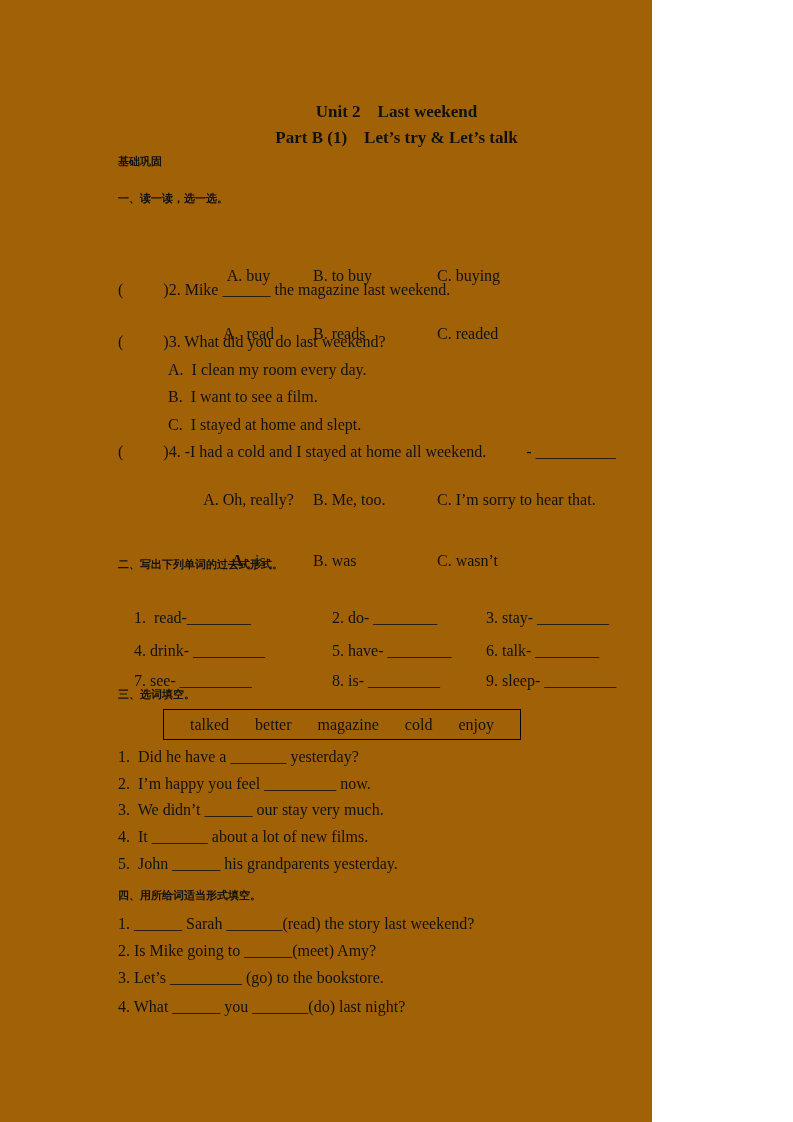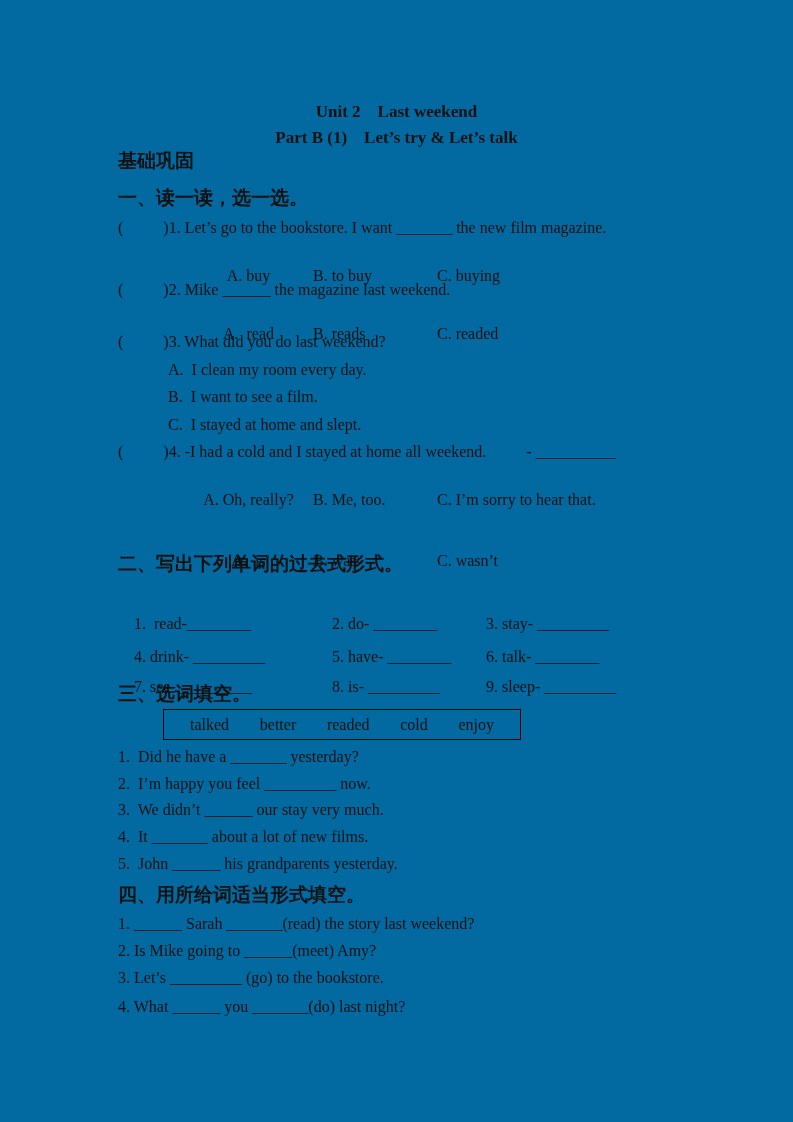--- a/index.html
+++ b/index.html
@@ -2,23 +2,23 @@
 <html><head>
 <meta charset="utf-8">
 <style>
   html, body {
     margin: 0;
     padding: 0;
     background: #ffffff;
   }
   .page {
     position: relative;
-    width: 793px;
+    width: 652px;
     height: 1122px;
-    background: #0369a1;
+    background: #a16207;
     color: #111111;
     font-family: "Liberation Serif", "DejaVu Serif", serif;
     font-size: 16px;
     overflow: hidden;
   }
   .line {
     position: absolute;
     left: 118px;
     line-height: 20px;
     white-space: pre;
@@ -26,26 +26,26 @@
   .title-line {
     left: 0;
     width: 793px;
     text-align: center;
     font-weight: bold;
     font-size: 17px;
   }
   .cn-heading {
     font-weight: bold;
     font-family: "Liberation Sans", "DejaVu Sans", sans-serif;
-    font-size: 19px;
+    font-size: 11px;
   }
   .opts-row { left: 168px; }
   .colA { display: inline-block; width: 129px; white-space: pre; text-align: center; }
   .colB { display: inline-block; width: 124px; white-space: pre; }
-  .s2c0 { display: inline-block; width: 178px; white-space: pre; margin-top: 6px; }
+  .s2c0 { display: inline-block; width: 178px; white-space: pre; }
   .s2c1 { display: inline-block; width: 154px; white-space: pre; margin-left: 20px; }
   .wordbank {
     position: absolute;
     left: 163px;
     top: 709px;
     width: 358px;
     height: 31px;
     border: 1.5px solid #000000;
     box-sizing: border-box;
     display: flex;
@@ -61,21 +61,20 @@
 
 <div class="page">
 
   <div class="line title-line" style="top:102px">Unit 2    Last weekend</div>
   <div class="line title-line" style="top:128px">Part B (1)    Let’s try &amp; Let’s talk</div>
 
   <div class="line cn-heading" style="top:151px">基础巩固</div>
 
   <div class="line cn-heading" style="top:188px">一、读一读，选一选。</div>
 
-  <div class="line" style="top:218px">(          )1. Let’s go to the bookstore. I want _______ the new film magazine.</div>
   <div class="line opts-row" style="top:246px">
     <span class="colA">A. buy</span><span class="colB">B. to buy</span><span>C. buying</span>
   </div>
 
   <div class="line" style="top:280px">(          )2. Mike ______ the magazine last weekend.</div>
   <div class="line opts-row" style="top:304px">
     <span class="colA">A.  read</span><span class="colB">B. reads</span><span>C. readed</span>
   </div>
 
   <div class="line" style="top:332px">(          )3. What did you do last weekend?</div>
@@ -102,21 +101,21 @@
   </div>
   <div class="line" style="top:651px">
     <span class="s2c0">7. see- _________</span><span class="s2c1">8. is- _________</span><span>9. sleep- _________</span>
   </div>
 
   <div class="line cn-heading" style="top:684px">三、选词填空。</div>
 
   <div class="wordbank">
     <span>talked</span>
     <span>better</span>
-    <span>readed</span>
+    <span>magazine</span>
     <span>cold</span>
     <span>enjoy</span>
   </div>
 
   <div class="line" style="top:747px">1.  Did he have a _______ yesterday?</div>
   <div class="line" style="top:774px">2.  I’m happy you feel _________ now.</div>
   <div class="line" style="top:800px">3.  We didn’t ______ our stay very much.</div>
   <div class="line" style="top:827px">4.  It _______ about a lot of new films.</div>
   <div class="line" style="top:854px">5.  John ______ his grandparents yesterday.</div>
 

